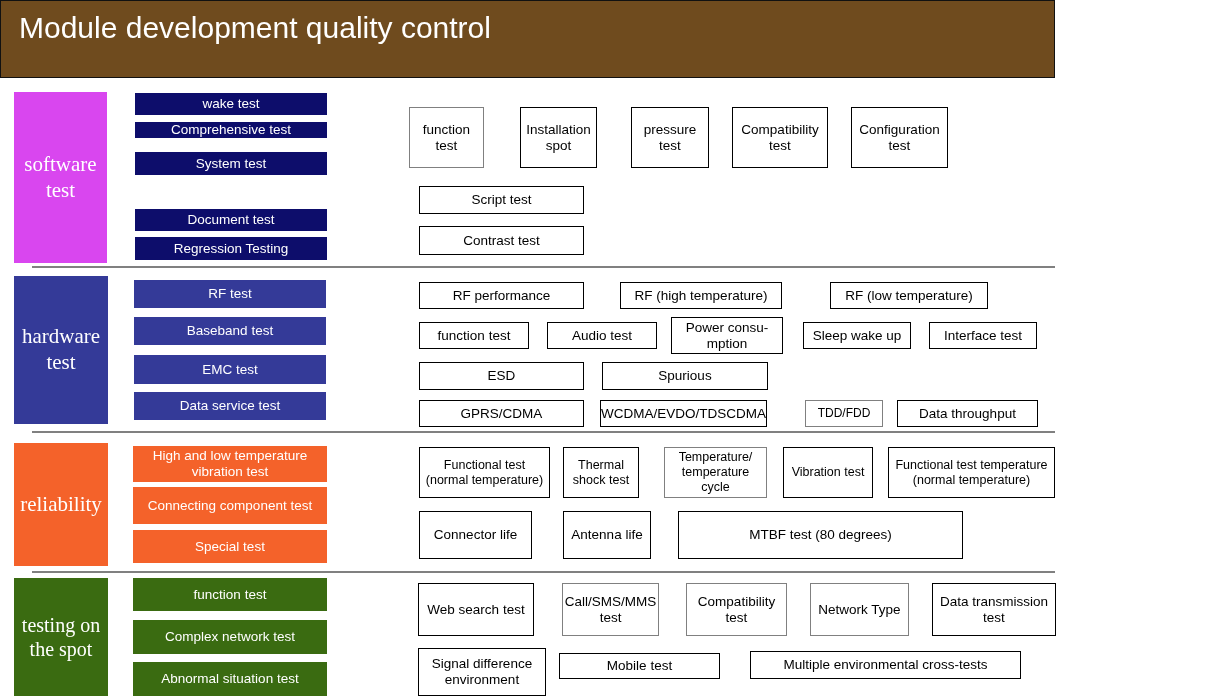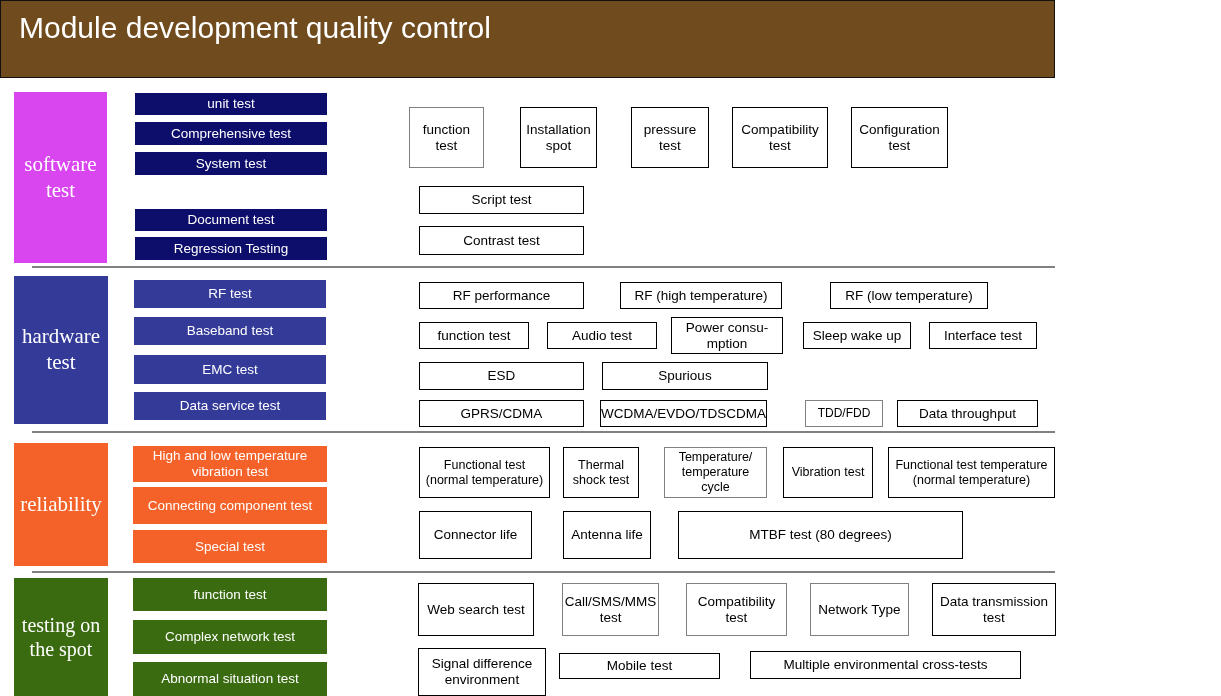--- a/index.html
+++ b/index.html
@@ -84,23 +84,23 @@
   <div class="sep" style="top:571px;"></div>
 
   <div class="cat" style="left:14px;top:92px;width:93px;height:171px;background:#d946ef;">
     <div>
       <div>software</div>
       <div>test</div>
     </div>
   </div>
 
   <div class="bar" style="left:135px;top:93px;width:192px;height:22px;background:#0D0D6B;">
-      <span>unit test</span>
-    </div>
-  <div class="bar" style="left:135px;top:122px;width:192px;height:23px;background:#0D0D6B;">
+      <span>wake test</span>
+    </div>
+  <div class="bar" style="left:135px;top:122px;width:192px;height:16px;background:#0D0D6B;">
       <span>Comprehensive test</span>
     </div>
   <div class="bar" style="left:135px;top:152px;width:192px;height:23px;background:#0D0D6B;">
       <span>System test</span>
     </div>
   <div class="bar" style="left:135px;top:209px;width:192px;height:22px;background:#0D0D6B;">
       <span>Document test</span>
     </div>
   <div class="bar" style="left:135px;top:237px;width:192px;height:23px;background:#0D0D6B;">
       <span>Regression Testing</span>

